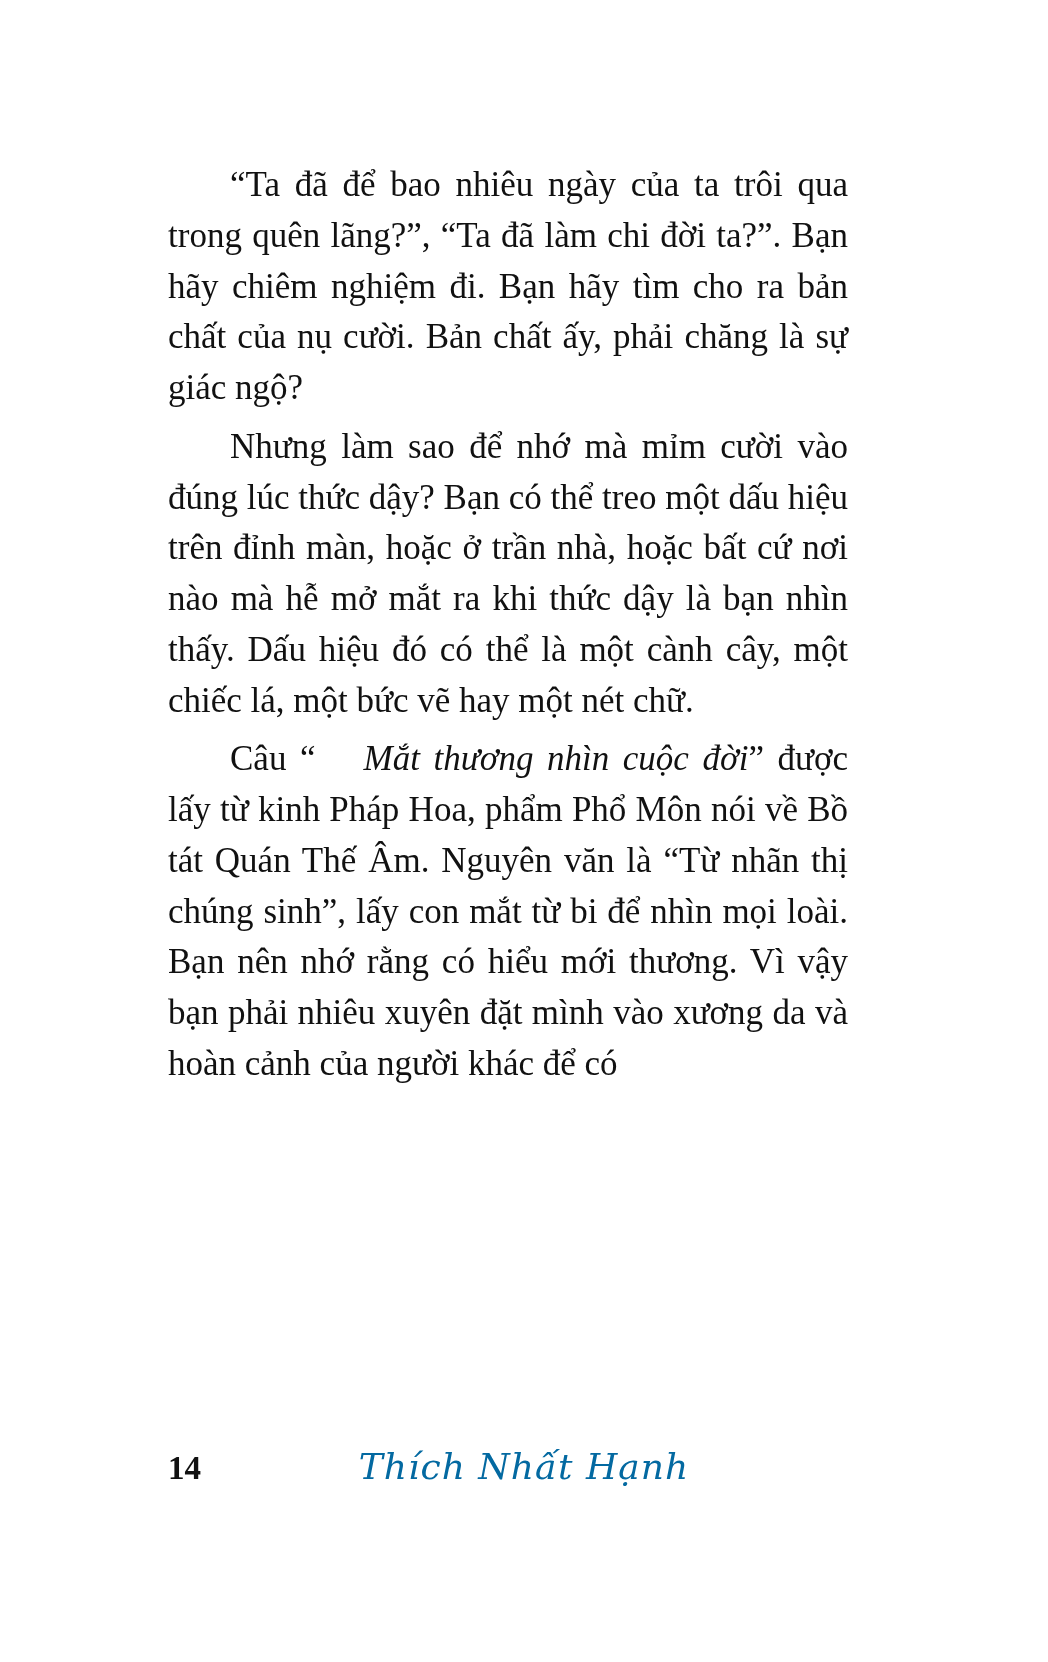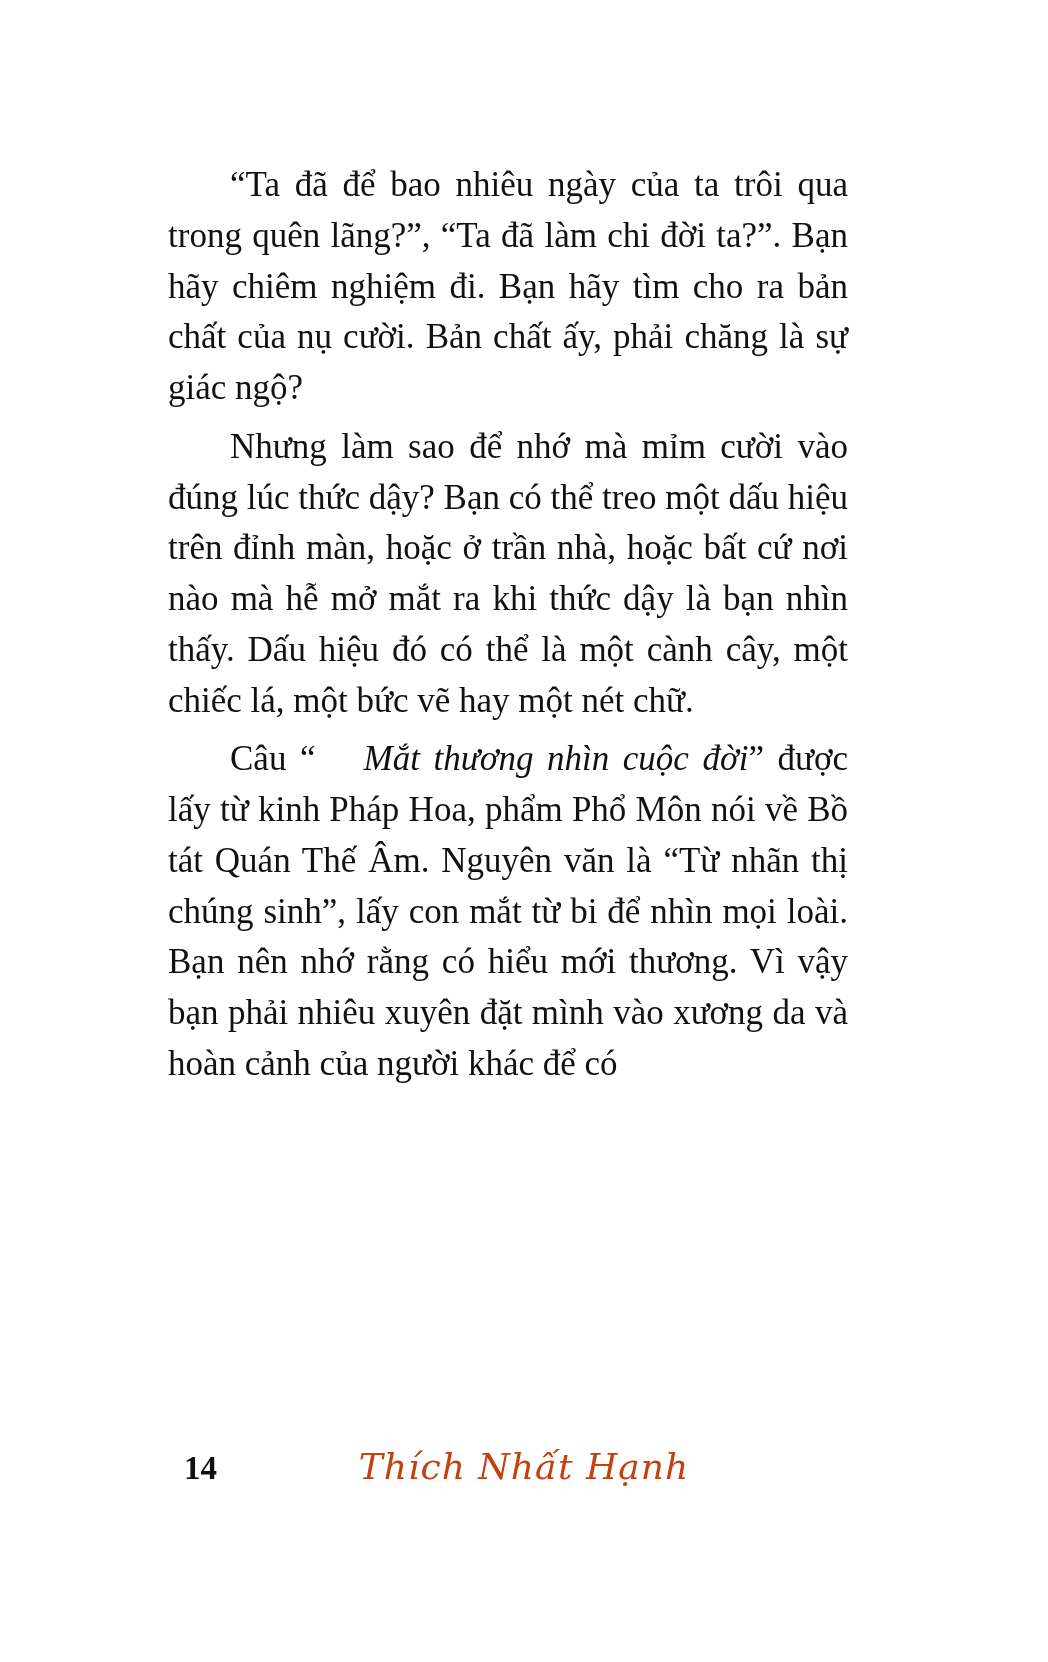--- a/index.html
+++ b/index.html
@@ -38,38 +38,38 @@
   }
   .footer {
     position: absolute;
     left: 168px;
     right: 168px;
     bottom: 168px;
     height: 48px;
   }
   .page-number {
     position: absolute;
-    left: 16px;
+    left: 0;
     top: 4px;
     font-family: "Liberation Serif", serif;
     font-size: 33px;
     font-weight: bold;
     color: #111111;
   }
   .author {
     position: absolute;
     left: 0;
     right: 0;
     top: 0;
     text-align: center;
     font-family: "DejaVu Serif", serif;
     font-style: italic;
     font-size: 36px;
     letter-spacing: 1px;
-    color: #c2410c;
+    color: #0369a1;
   }
 </style>
 </head>
 <body>
 
 <div class="page">
 
   <div class="content">
 
     <p class="para">“Ta đã để bao nhiêu ngày của ta trôi qua trong quên lãng?”, “Ta đã làm chi đời ta?”. Bạn hãy chiêm nghiệm đi. Bạn hãy tìm cho ra bản chất của nụ cười. Bản chất ấy, phải chăng là sự giác ngộ?</p>

